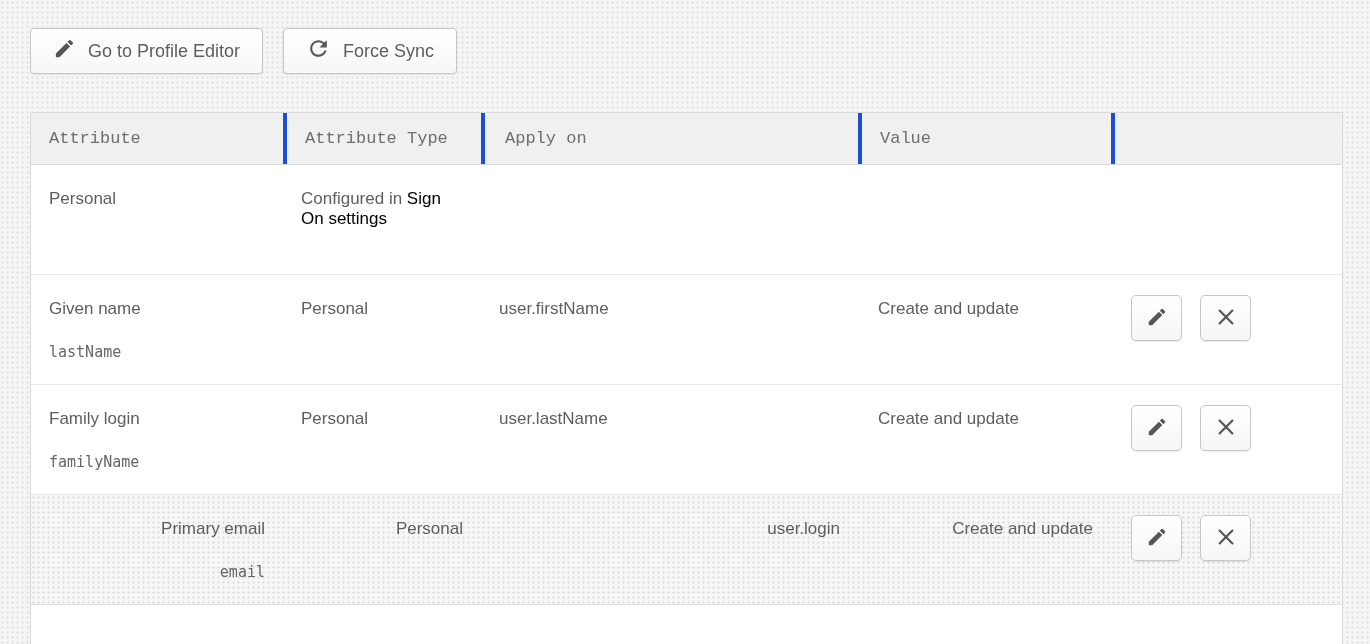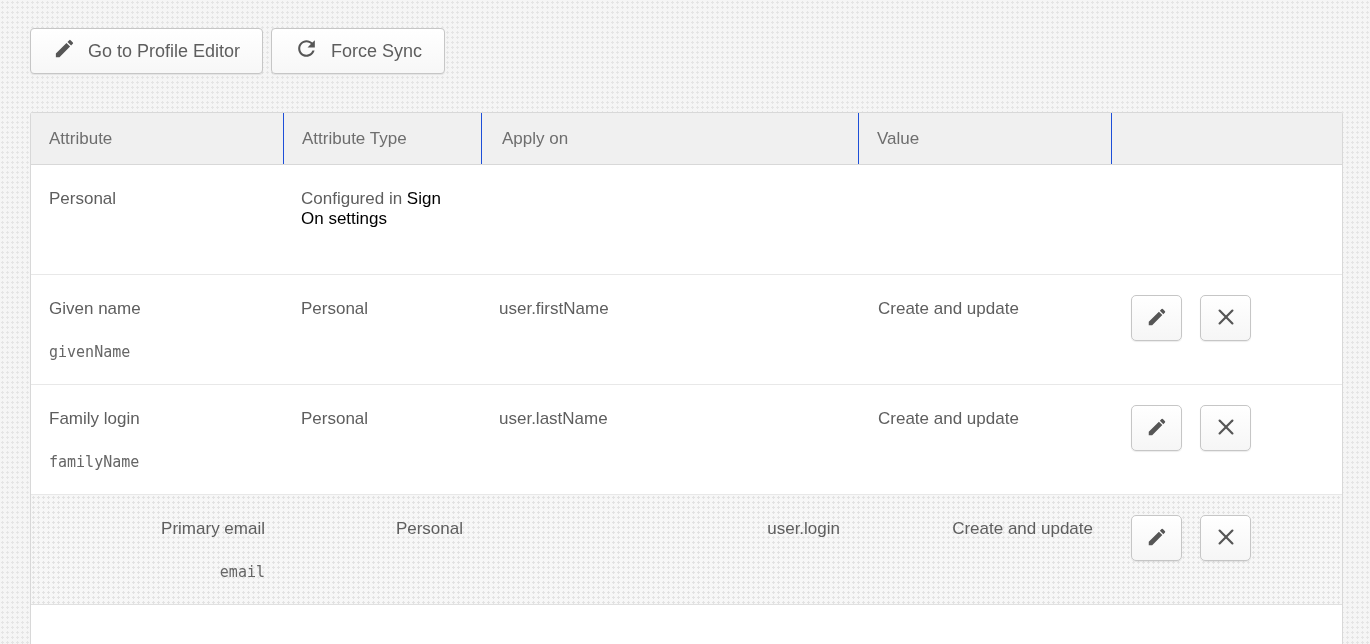--- a/index.html
+++ b/index.html
@@ -6,21 +6,21 @@
   html, body { width: 1370px; height: 644px; overflow: hidden; }
   body {
     font-family: "Liberation Sans", sans-serif;
     background-color: #f5f5f5;
     background-image: radial-gradient(circle, #e4e4e4 1px, transparent 1.2px);
     background-size: 5px 5px;
     color: #5e5e5e;
   }
 
   
-  .toolbar { padding: 28px 0 0 30px; display: flex; gap: 8px; }
+  .toolbar { padding: 28px 0 0 30px; display: flex; gap: 20px; }
   .btn {
     display: inline-flex; align-items: center; gap: 12px;
     height: 46px; padding: 0 22px;
     background: linear-gradient(#ffffff, #f7f7f7);
     border: 1px solid #c6c6c6; border-radius: 4px;
     box-shadow: 0 1px 1px rgba(0,0,0,0.07);
     font-size: 18px; color: #5e5e5e; cursor: pointer;
     font-family: "Liberation Sans", sans-serif;
   }
   .btn svg { flex: 0 0 auto; }
@@ -39,23 +39,23 @@
     grid-template-columns: 252px 198px 377px 253px auto;
   }
   .thead {
     background: #f0f0f0;
     height: 52px;
     border-bottom: 1px solid #d8d8d8;
   }
   .thead .tcell {
     display: flex; align-items: center;
     padding: 0 18px;
-    font-size: 17px; color: #6e6e6e;
-  }
-  .thead .tcell + .tcell { border-left: 1px solid #1d4ed8; }
+    font-size: 17px; color: #6e6e6e; font-family: Liberation Mono, monospace;
+  }
+  .thead .tcell + .tcell { border-left: 4px solid #1d4ed8; }
 
   .tbody-row { height: 110px; border-bottom: 1px solid #e8e8e8; }
   .tbody-row:last-of-type { border-bottom: 1px solid #e0e0e0; }
   .tbody-row .tcell { padding: 24px 18px 0 18px; font-size: 17px; color: #5e5e5e; }
   .tbody-row.striped {
     background-color: #f7f7f7;
     background-image: radial-gradient(circle, #e2e2e2 1px, transparent 1.2px);
     background-size: 5px 5px;
     text-align: right;
   }
@@ -122,21 +122,21 @@
     <div class="tcell">
       <span>Configured in </span><a class="link">Sign On settings</a>
     </div>
     <div class="tcell apply-cell"></div>
     <div class="tcell"></div>
   </div>
 
   <div class="trow tbody-row">
     <div class="tcell">
       <span>Given name</span>
-      <span class="attr-sub">givenName</span>
+      <span class="attr-sub">lastName</span>
     </div>
     <div class="tcell">Personal</div>
     <div class="tcell">user.firstName</div>
     <div class="tcell apply-cell">Create and update</div>
     <div class="tcell actions-cell">
       <button class="icon-btn">
         <span>
           <svg width="22" height="22" viewBox="0 0 24 24" fill="#565656">
             <path d="M3 17.25V21h3.75L17.81 9.94l-3.75-3.75L3 17.25zM20.71 7.04c.39-.39.39-1.02 0-1.41l-2.34-2.34a1 1 0 0 0-1.41 0l-1.83 1.83 3.75 3.75 1.83-1.83z"></path>
           </svg>

